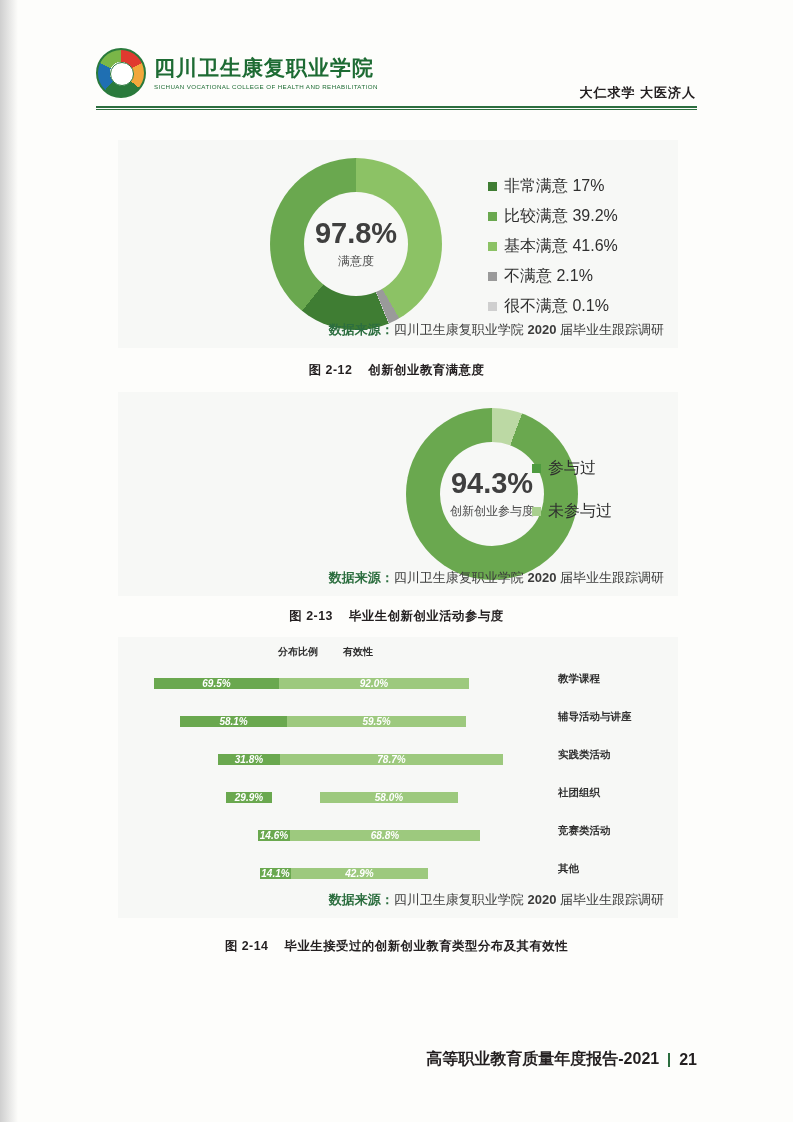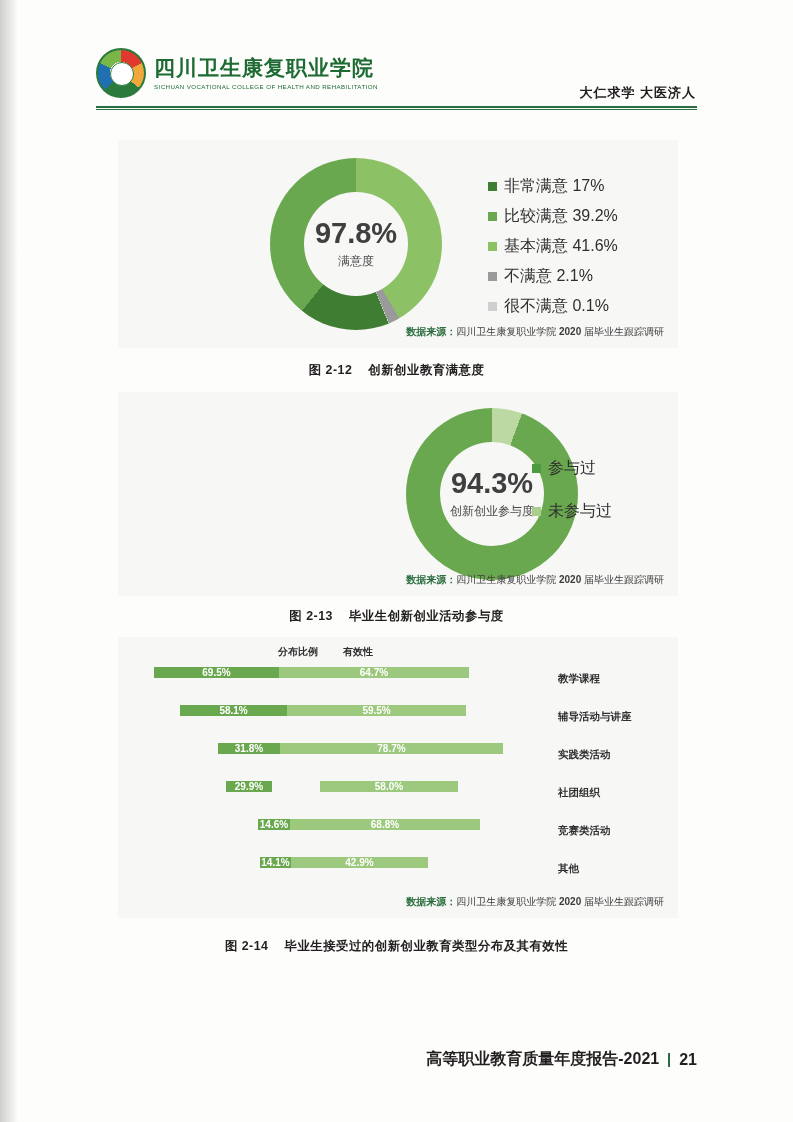--- a/index.html
+++ b/index.html
@@ -102,21 +102,21 @@
 
   
   .figure-box {
     position: absolute;
     background: #f7f8f6;
   }
   .source-line {
     position: absolute;
     right: 14px;
     bottom: 9px;
-    font-size: 10px;
+    font-size: 13px;
     color: #3b3b3b;
     white-space: nowrap;
   }
   .source-label { color: #2c6e3f; font-weight: bold; }
   .source-em { font-weight: bold; }
 
   .caption {
     position: absolute;
     width: 100%;
     text-align: center;
@@ -177,21 +177,22 @@
   .bar-head {
     position: absolute;
     font-size: 10px;
     color: #2f2f2f;
     font-weight: bold;
   }
   .bar-row {
     position: absolute;
     height: 22px;
     display: flex;
-    align-items: flex-start;
+    align-items: flex-end;
+    font-style: italic;
   }
   .bar-seg {
     display: flex;
     align-items: center;
     justify-content: center;
     color: #ffffff;
     font-size: 10px;
     font-weight: bold;
   }
   .bar-label {
@@ -324,21 +325,21 @@
     <span class="cap-num">图 2-13</span><span>毕业生创新创业活动参与度</span>
   </div>
 
   <div class="figure-box" style="left:118px; top:637px; width:560px; height:281px;">
 
     <div class="bar-head" style="left:160px; top:8px;">分布比例</div>
     <div class="bar-head" style="left:225px; top:8px;">有效性</div>
 
     <div class="bar-row" style="left:36px; top:30px; width:315px;">
       <div class="bar-seg" style="width:125px; background:#6aa84f;">69.5%</div>
-      <div class="bar-seg" style="width:190px; background:#9dc97e;">64.7%</div>
+      <div class="bar-seg" style="width:190px; background:#9dc97e;">92.0%</div>
     </div>
     <div class="bar-label" style="left:440px; top:35px;">教学课程</div>
 
     <div class="bar-row" style="left:62px; top:68px; width:286px;">
       <div class="bar-seg" style="width:109px; background:#6aa84f;">58.1%</div>
       <div class="bar-seg" style="width:182px; background:#9dc97e;">59.5%</div>
     </div>
     <div class="bar-label" style="left:440px; top:73px;">辅导活动与讲座</div>
 
     <div class="bar-row" style="left:100px; top:106px; width:314px;">

